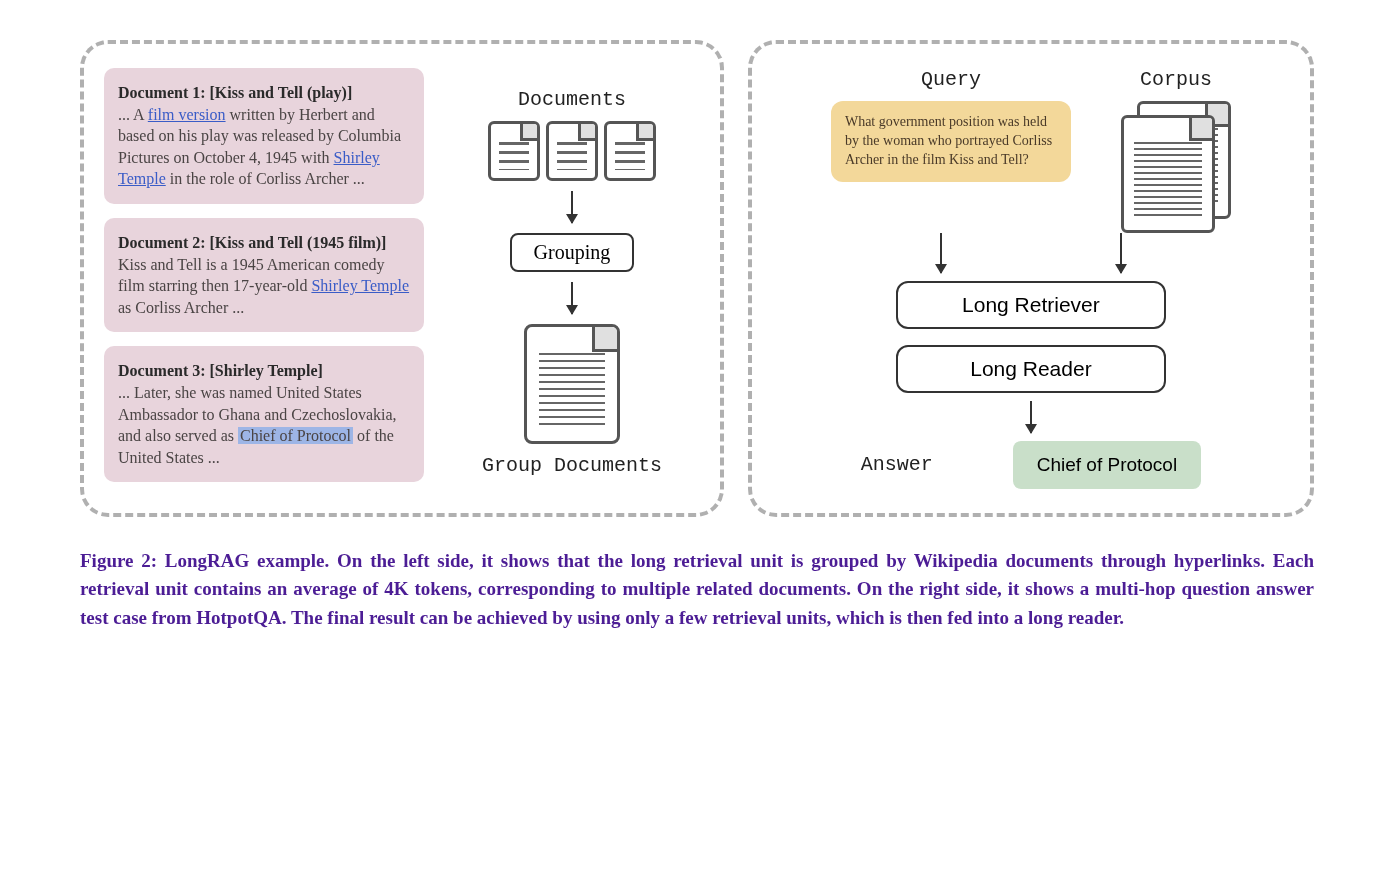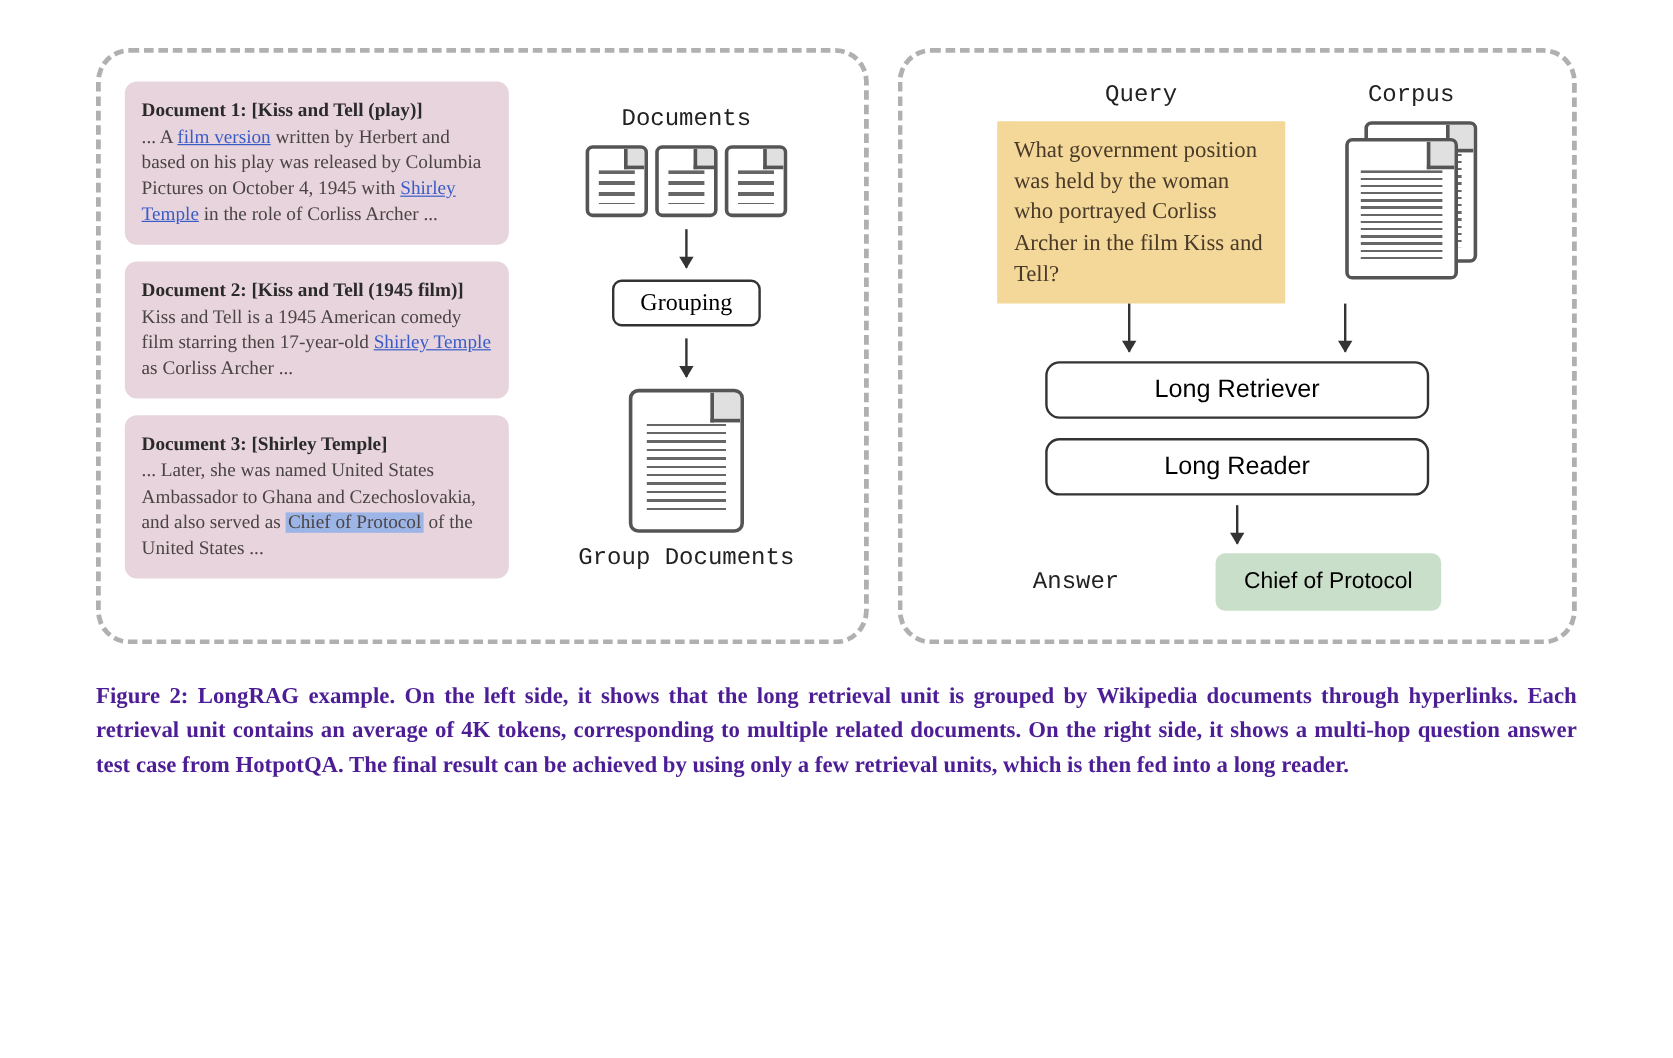--- a/index.html
+++ b/index.html
@@ -93,23 +93,23 @@
   }
   .doc-icon-lg .doc-lines { top: 26px; left: 12px; right: 12px; bottom: 12px;
     background: repeating-linear-gradient(to bottom, #666 0, #666 2px, transparent 2px, transparent 7px);
   }
   
   .right-top {
     display: flex; gap: 50px; justify-content: center;
   }
   .right-col { display: flex; flex-direction: column; align-items: center; gap: 10px; }
   .query-box {
-    background: #f3d89a; border-radius: 1px;
+    background: #f3d89a; border-radius: 12px;
     padding: 12px 14px; width: 240px;
-    font-size: 19px; line-height: 1.35; color: #4a3a28;
+    font-size: 14px; line-height: 1.35; color: #4a3a28;
   }
   .corpus-stack { position: relative; width: 110px; height: 132px; }
   .corpus-doc {
     position: absolute; width: 94px; height: 118px;
     border: 3px solid #555; border-radius: 6px; background: #fff;
     overflow: hidden;
   }
   .corpus-doc::before {
     content: ""; position: absolute; top: 0; right: 0;
     width: 20px; height: 20px; background: #e0e0e0;
@@ -118,21 +118,21 @@
   .corpus-doc .doc-lines { top: 24px; left: 10px; right: 10px; bottom: 10px;
     background: repeating-linear-gradient(to bottom, #666 0, #666 2px, transparent 2px, transparent 6px);
   }
   .corpus-doc.back { top: 0; right: 0; }
   .corpus-doc.front { top: 14px; left: 0; }
   .right-arrows { display: flex; justify-content: space-around; margin-top: 6px; }
   .right-arrows .arrow-down { height: 40px; }
   .long-box {
     border: 2px solid #333; border-radius: 12px;
     padding: 10px 4px; text-align: center; font-size: 21px;
-    margin: 8px auto; width: 320px; font-family: Arial, sans-serif;
+    margin: 8px auto; width: 270px; font-family: Arial, sans-serif;
   }
   .answer-row {
     display: flex; align-items: center; justify-content: center;
     gap: 80px; margin-top: 8px;
   }
   .answer-chip {
     background: #c9dfc9; border-radius: 8px;
     padding: 12px 24px; font-size: 19px; text-align: center;
     font-family: Arial, sans-serif; line-height: 1.25;
   }

